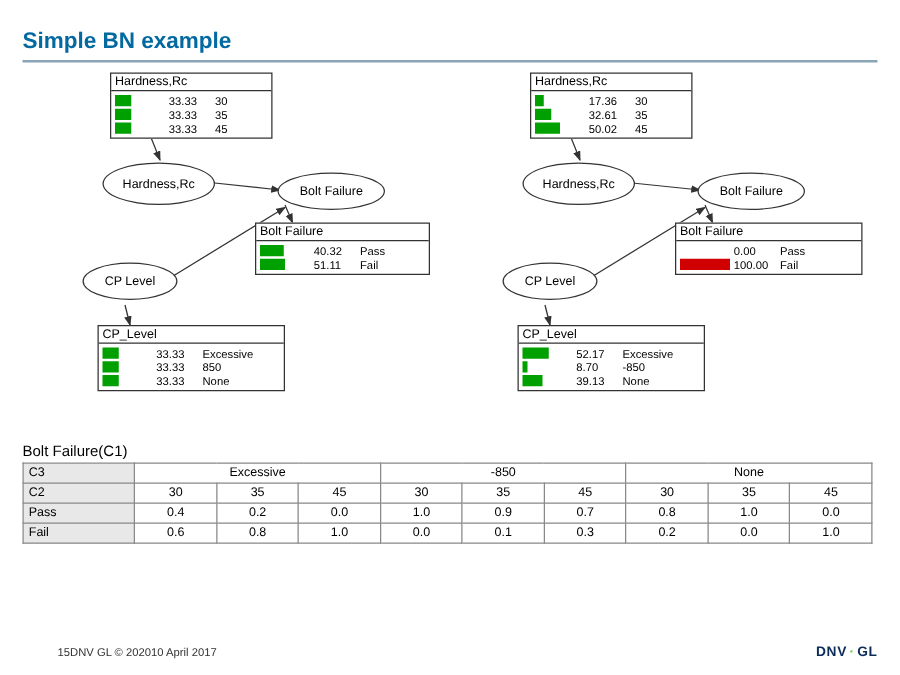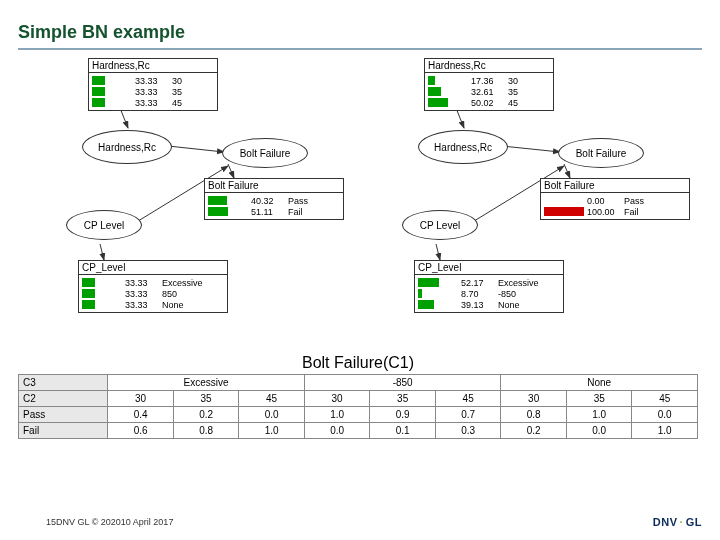--- a/index.html
+++ b/index.html
@@ -12,21 +12,21 @@
     background: #fff;
     position: relative;
     color: #000;
   }
   .title {
     position: absolute;
     top: 22px;
     left: 18px;
     font-size: 18px;
     font-weight: bold;
-    color: #14532d;
+    color: #0369a1;
   }
   .title-rule {
     position: absolute;
     top: 48px;
     left: 18px;
     right: 18px;
     height: 2px;
     background: #8aa4b8;
   }
   .canvas {
@@ -91,23 +91,22 @@
     width: 720px; height: 360px;
     pointer-events: none;
   }
   .cpt {
     position: absolute;
     top: 354px;
     left: 18px;
     right: 22px;
   }
   .cpt-title {
-    font-size: 16px;
+    font-size: 12px;
     margin-bottom: 2px;
-    text-align: center;
   }
   table.cpt-table {
     border-collapse: collapse;
     width: 100%;
     font-size: 10px;
     background: #fff;
   }
   table.cpt-table td, table.cpt-table th {
     border: 1px solid #888;
     padding: 2px 4px;

